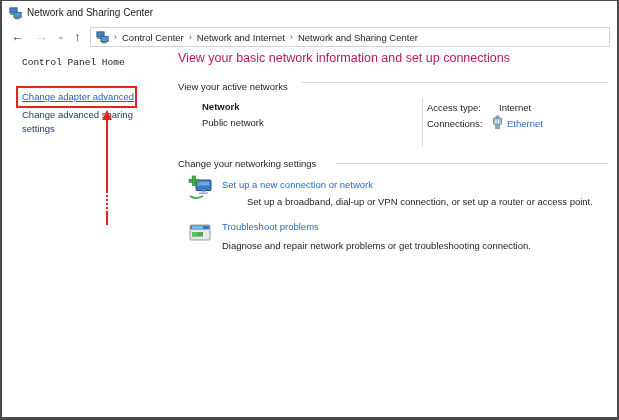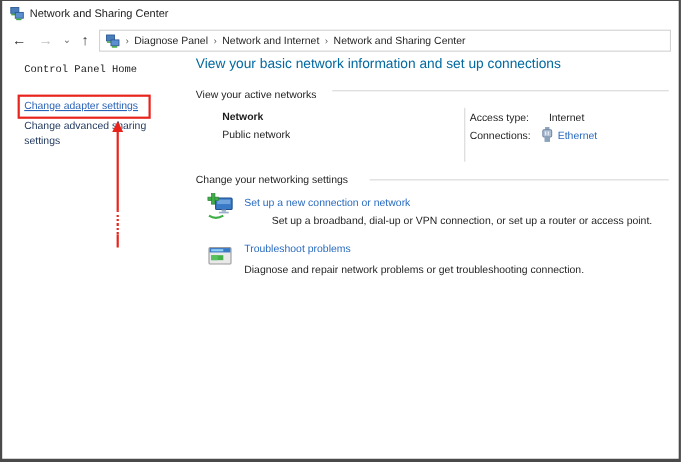--- a/index.html
+++ b/index.html
@@ -39,21 +39,21 @@
   .ann-box { left:14px; top:85px; width:121px; height:22px; border:2px solid #e8231c; z-index:5; }
   .ann-head { left:100px; top:109px; width:0; height:0; z-index:5;
     border-left:5px solid transparent; border-right:5px solid transparent;
     border-bottom:10px solid #e8231c; }
   .ann-line1 { left:104px; top:118px; width:2px; height:72px; background:#e8231c; z-index:5; }
   .ann-line2 { left:104px; top:190px; width:2px; height:22px; z-index:5;
     background:repeating-linear-gradient(to bottom,#e8231c 0 2px, rgba(0,0,0,0) 2px 4px); }
   .ann-line3 { left:104px; top:212px; width:2px; height:12px; background:#e8231c; z-index:5; }
 
   
-  .heading { left:176px; top:50px; font-size:12.5px; color:#0369a1; white-space:nowrap; }
+  .heading { left:176px; top:50px; font-size:12.5px; color:#be185d; white-space:nowrap; }
   .seclabel { color:#1e1e1e; }
   .rule { height:1px; background:#d8d8d8; }
   .netname { left:200px; top:100px; font-weight:bold; color:#1a1a1a; }
   .nettype { left:200px; top:116px; }
   .vdivider { left:420px; top:97px; width:1px; height:49px; background:#d8d8d8; }
   .lbl-access { left:425px; top:101px; }
   .val-access { left:497px; top:101px; }
   .lbl-conn   { left:425px; top:117px; }
   .link { color:#2a6bc0; cursor:pointer; }
   .val-conn   { left:505px; top:117px; }
@@ -88,29 +88,29 @@
   <div class="abs addressbox">
     <span>
       <svg width="13" height="13" viewBox="0 0 16 16" style="display:block">
         <rect x="1" y="1" width="9" height="6.5" fill="#4a7ebb" stroke="#2c5a94" stroke-width="1"></rect>
         <rect x="1.5" y="8" width="6" height="1.8" fill="#44a644"></rect>
         <rect x="6" y="6.5" width="9" height="6.5" fill="#5b8fd0" stroke="#2c5a94" stroke-width="1"></rect>
         <rect x="7" y="13.4" width="6" height="1.8" fill="#44a644"></rect>
       </svg>
     </span>
     <span class="crumb-sep">›</span>
-    <span class="crumb">Diagnose Panel</span>
+    <span class="crumb">Control Center</span>
     <span class="crumb-sep">›</span>
     <span class="crumb">Network and Internet</span>
     <span class="crumb-sep">›</span>
     <span class="crumb">Network and Sharing Center</span>
   </div>
 
   <span class="abs txt side-home">Control Panel Home</span>
-  <span class="abs txt side-adapter">Change adapter settings</span>
+  <span class="abs txt side-adapter">Change adapter advanced</span>
   <span class="abs txt side-advanced">Change advanced sharing settings</span>
 
   <div class="abs ann-box"></div>
   <div class="abs ann-head"></div>
   <div class="abs ann-line1"></div>
   <div class="abs ann-line2"></div>
   <div class="abs ann-line3"></div>
 
   <span class="abs heading">View your basic network information and set up connections</span>
 

